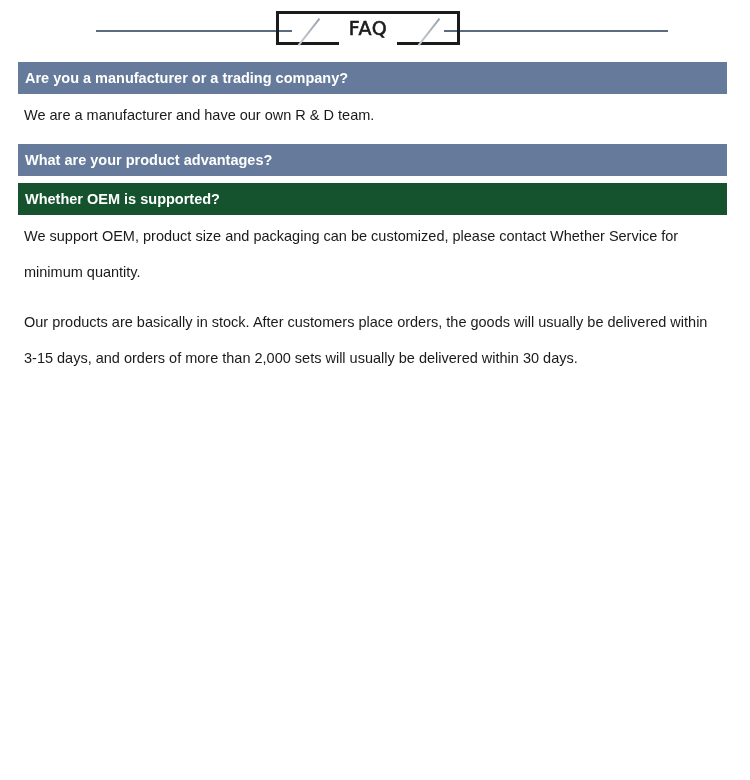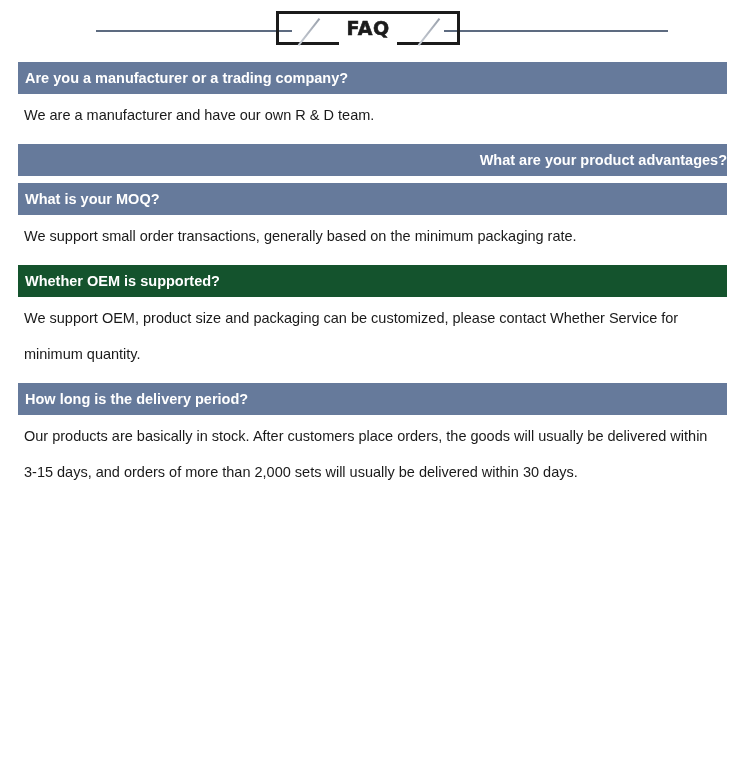--- a/index.html
+++ b/index.html
@@ -62,21 +62,21 @@
   .slash.s-right { left: 152px; }
 
   .title-text {
     position: absolute;
     left: 0;
     right: 0;
     top: 50%;
     transform: translateY(-50%);
     text-align: center;
     font-family: "DejaVu Sans", sans-serif;
-    font-weight: bold;
+    font-weight: normal;
     font-size: 19px;
     letter-spacing: 0.5px;
     color: #1b1b1b;
     -webkit-text-stroke: 0.6px #1b1b1b;
   }
 
   
   .faq-list {
     padding: 0;
     margin: 0 0 0 18px;
@@ -127,27 +127,22 @@
     <div class="title-text">FAQ</div>
   </div>
 </div>
 
 <ul class="faq-list">
   <li class="faq-item">
     <div class="question" style="background: rgb(102, 122, 155); color: rgb(255, 255, 255);">Are you a manufacturer or a trading company?</div>
     <div class="answer">We are a manufacturer and have our own R &amp; D team.</div>
   </li>
   <li class="faq-item">
-    <div class="question" style="background: rgb(102, 122, 155); color: rgb(255, 255, 255); text-align: right;">What are your product advantages?</div>
-  </li>
-  <li class="faq-item">
-    <div class="question" style="background: rgb(102, 122, 155); color: rgb(255, 255, 255);">What is your MOQ?</div>
-    <div class="answer">We support small order transactions, generally based on the minimum packaging rate.</div>
+    <div class="question" style="background: rgb(102, 122, 155); color: rgb(255, 255, 255);">What are your product advantages?</div>
   </li>
   <li class="faq-item">
     <div class="question" style="background: #14532d; color: rgb(255, 255, 255);">Whether OEM is supported?</div>
     <div class="answer">We support OEM, product size and packaging can be customized, please contact Whether Service for minimum quantity.</div>
   </li>
   <li class="faq-item">
-    <div class="question" style="background: rgb(102, 122, 155); color: rgb(255, 255, 255);">How long is the delivery period?</div>
     <div class="answer">Our products are basically in stock. After customers place orders, the goods will usually be delivered within 3-15 days, and orders of more than 2,000 sets will usually be delivered within 30 days.</div>
   </li>
 </ul>
 
 </body></html>

